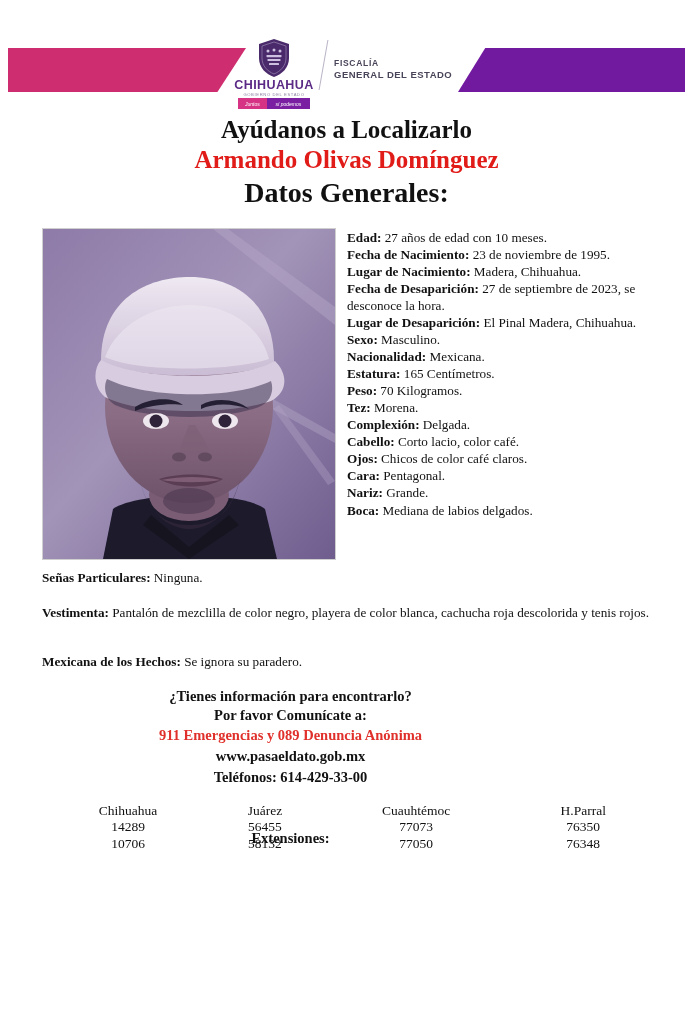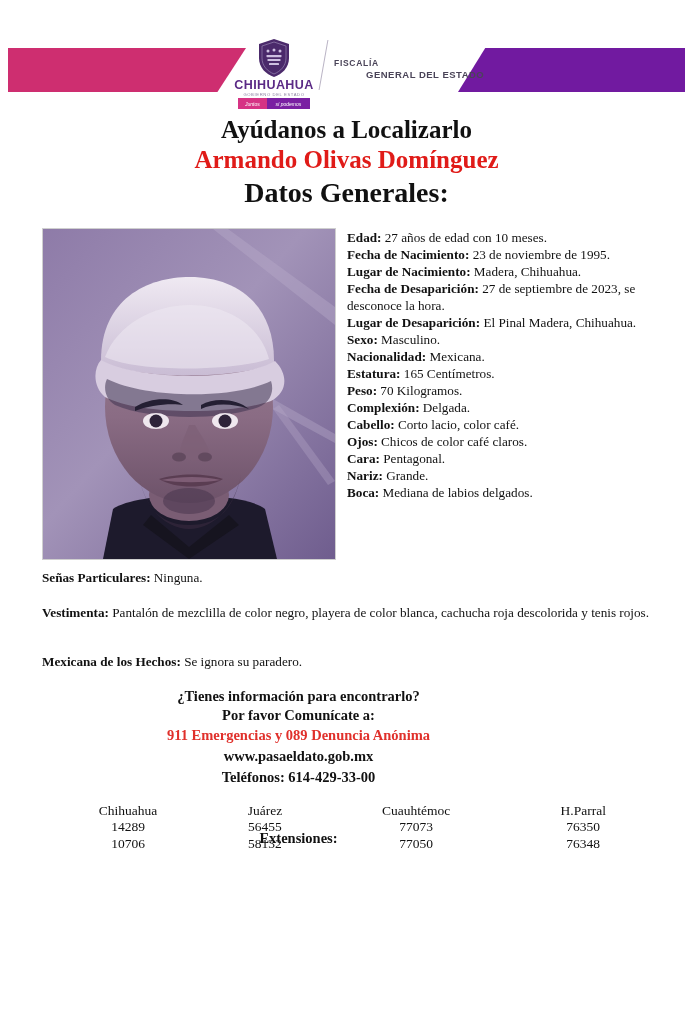--- a/index.html
+++ b/index.html
@@ -104,21 +104,20 @@
   }
   .fiscalia-text .l1 {
     font-size: 8.5px;
     letter-spacing: 0.7px;
     font-weight: bold;
   }
   .fiscalia-text .l2 {
     font-size: 9.5px;
     letter-spacing: 0.5px;
     font-weight: bold;
-    margin-left: 32px;
   }
 
   
   .titles {
     position: absolute;
     left: 0; top: 116px;
     width: 693px;
     text-align: center;
   }
   .title-main {
@@ -176,21 +175,21 @@
     color: #111;
     text-align: left;
   }
   .p-senas     { top: 569px; }
   .p-vestimenta{ top: 604px; }
   .p-resumen   { top: 653px; }
 
   
   .contact {
     position: absolute;
-    left: 12px; top: 687px;
+    left: 4px; top: 687px;
     width: 573px;
     text-align: center;
   }
   .contact .c-q {
     font-size: 14.5px; font-weight: bold; color: #111; line-height: 1.3;
   }
   .contact .c-call {
     font-size: 14.5px; font-weight: bold; color: #111; line-height: 1.3;
   }
   .contact .c-911 {
@@ -333,20 +332,21 @@
 <div class="data-list">
   <span class="row"><b>Edad:</b> <span>27 años de edad con 10 meses.</span></span>
   <span class="row"><b>Fecha de Nacimiento:</b> <span>23 de noviembre de 1995.</span></span>
   <span class="row"><b>Lugar de Nacimiento:</b> <span>Madera, Chihuahua.</span></span>
   <span class="row"><b>Fecha de Desaparición:</b> <span>27 de septiembre de 2023, se desconoce la hora.</span></span>
   <span class="row"><b>Lugar de Desaparición:</b> <span>El Pinal Madera, Chihuahua.</span></span>
   <span class="row"><b>Sexo:</b> <span>Masculino.</span></span>
   <span class="row"><b>Nacionalidad:</b> <span>Mexicana.</span></span>
   <span class="row"><b>Estatura:</b> <span>165 Centímetros.</span></span>
   <span class="row"><b>Peso:</b> <span>70 Kilogramos.</span></span>
+  <span class="row"><b>Tez:</b> <span>Morena.</span></span>
   <span class="row"><b>Complexión:</b> <span>Delgada.</span></span>
   <span class="row"><b>Cabello:</b> <span>Corto lacio, color café.</span></span>
   <span class="row"><b>Ojos:</b> <span>Chicos de color café claros.</span></span>
   <span class="row"><b>Cara:</b> <span>Pentagonal.</span></span>
   <span class="row"><b>Nariz:</b> <span>Grande.</span></span>
   <span class="row"><b>Boca:</b> <span>Mediana de labios delgados.</span></span>
 </div>
 
 <div class="para p-senas">
   <b>Señas Particulares:</b>

